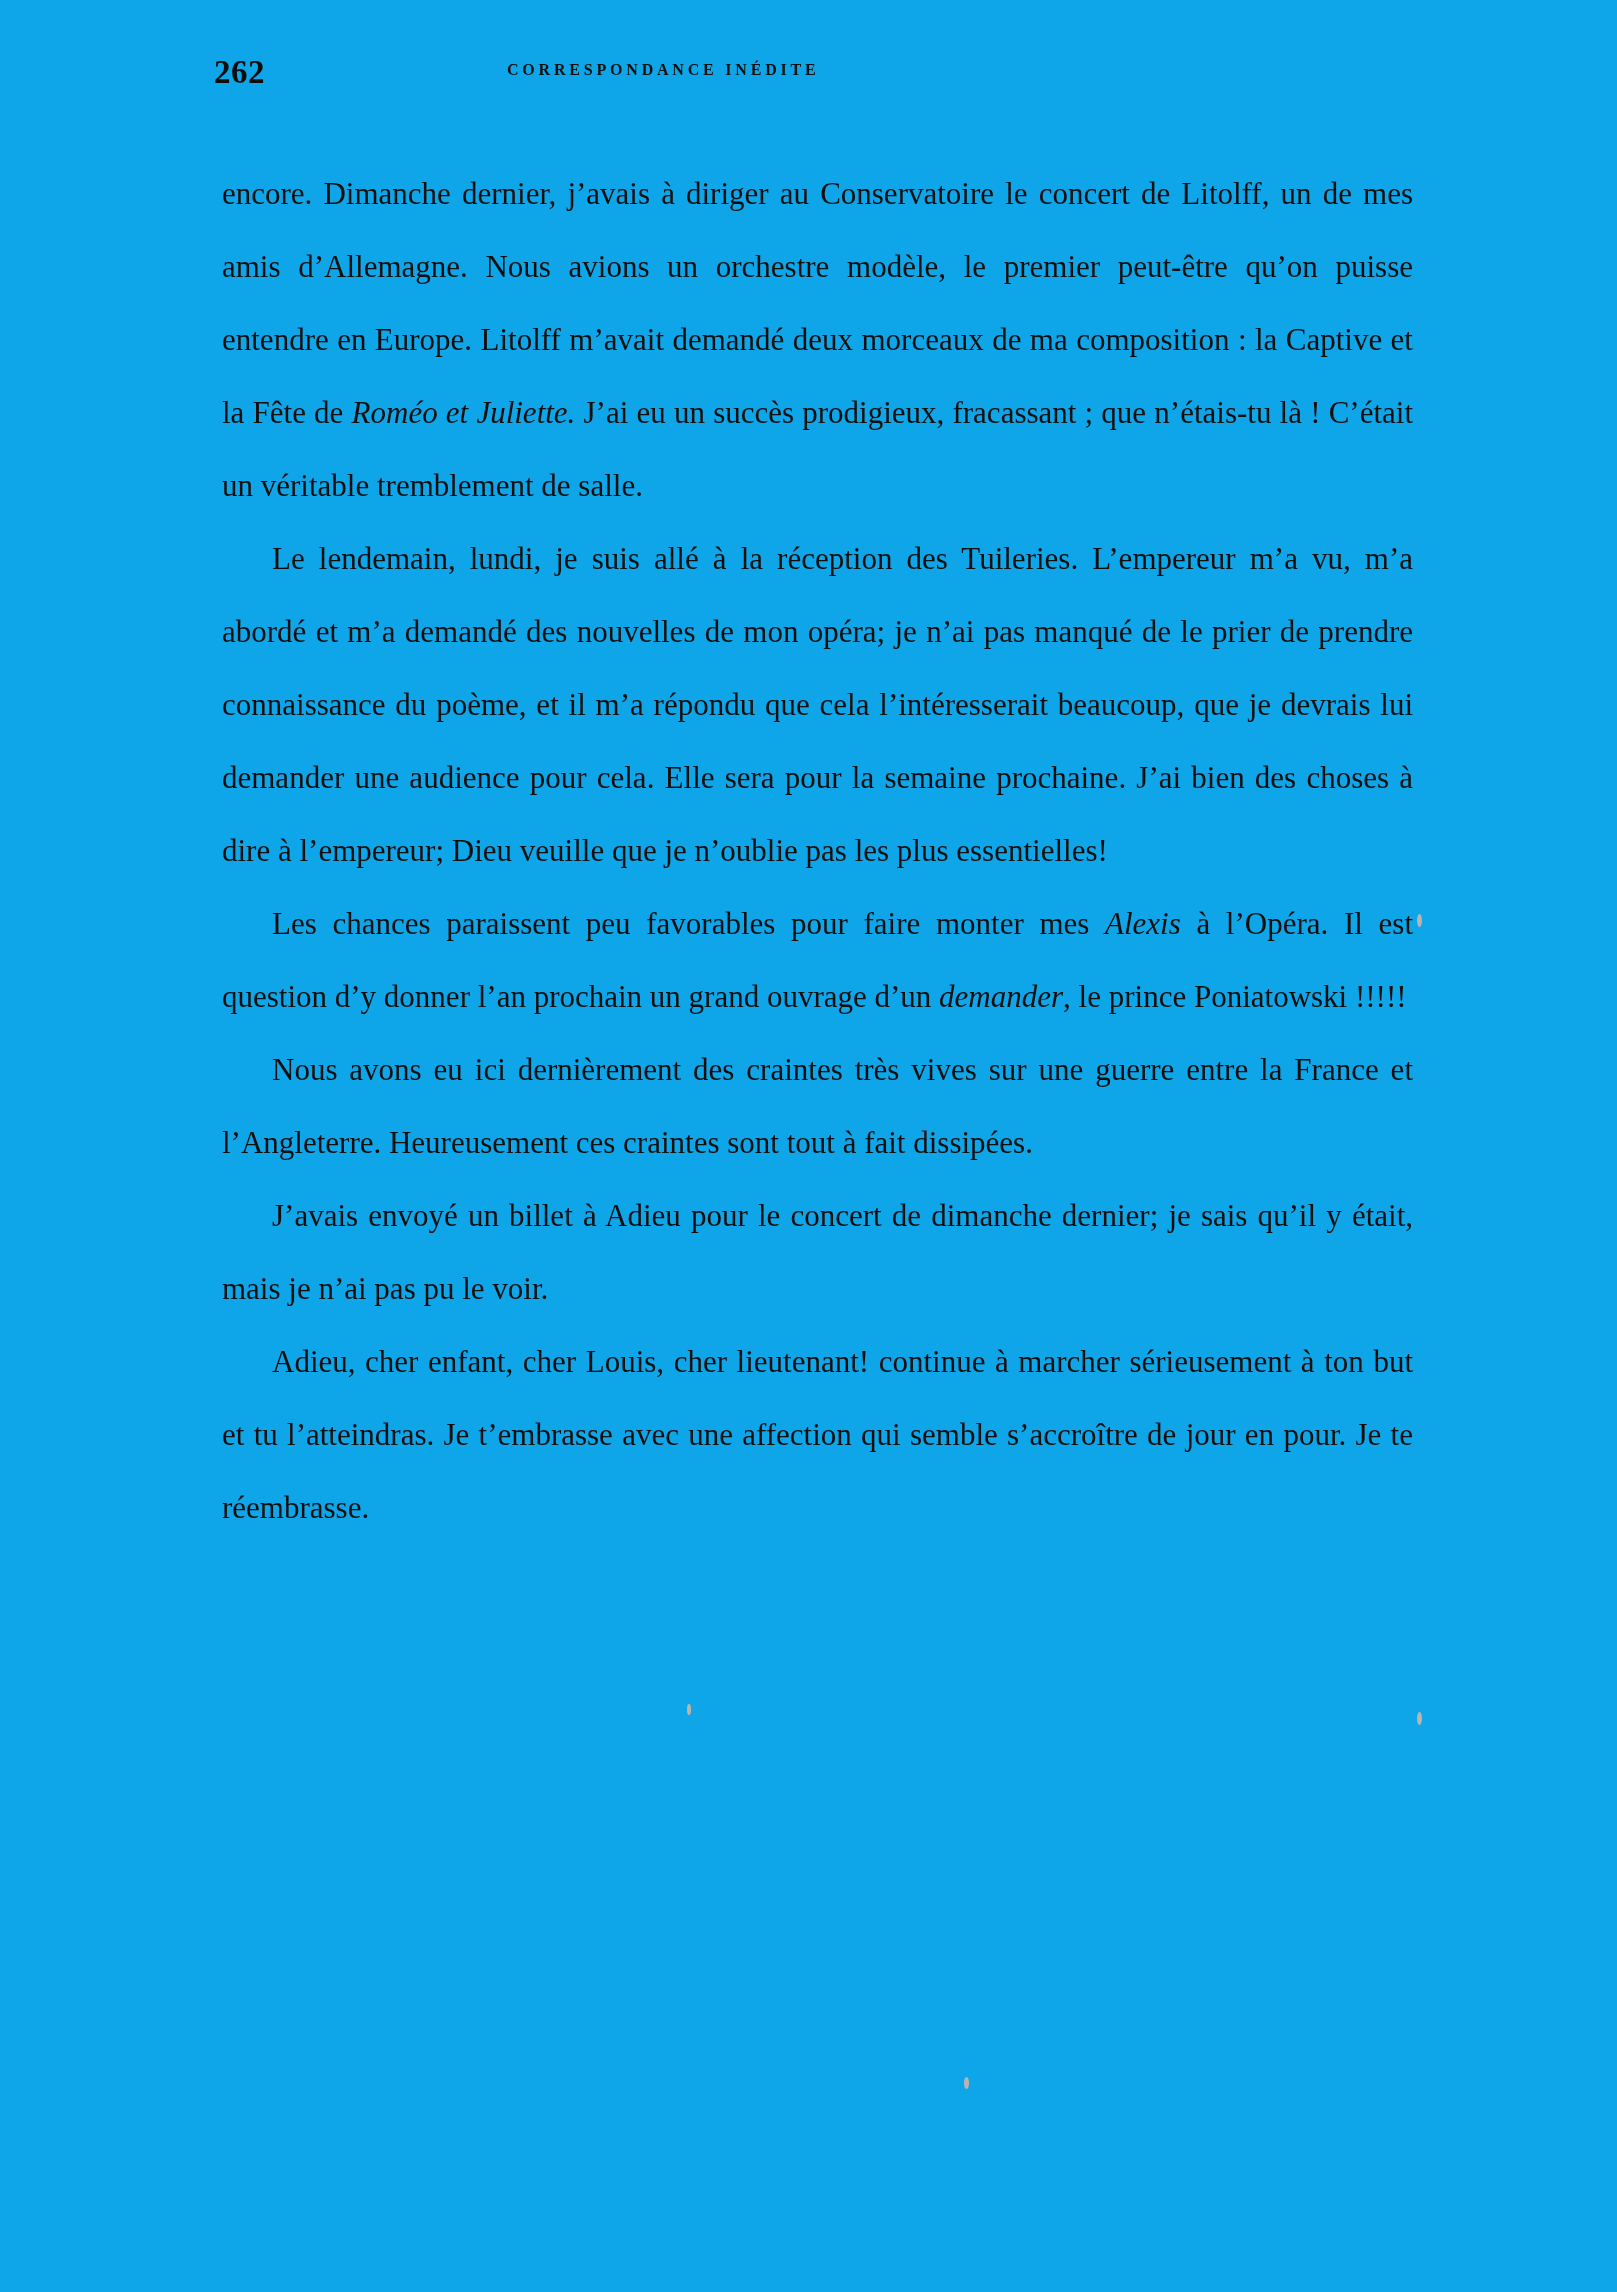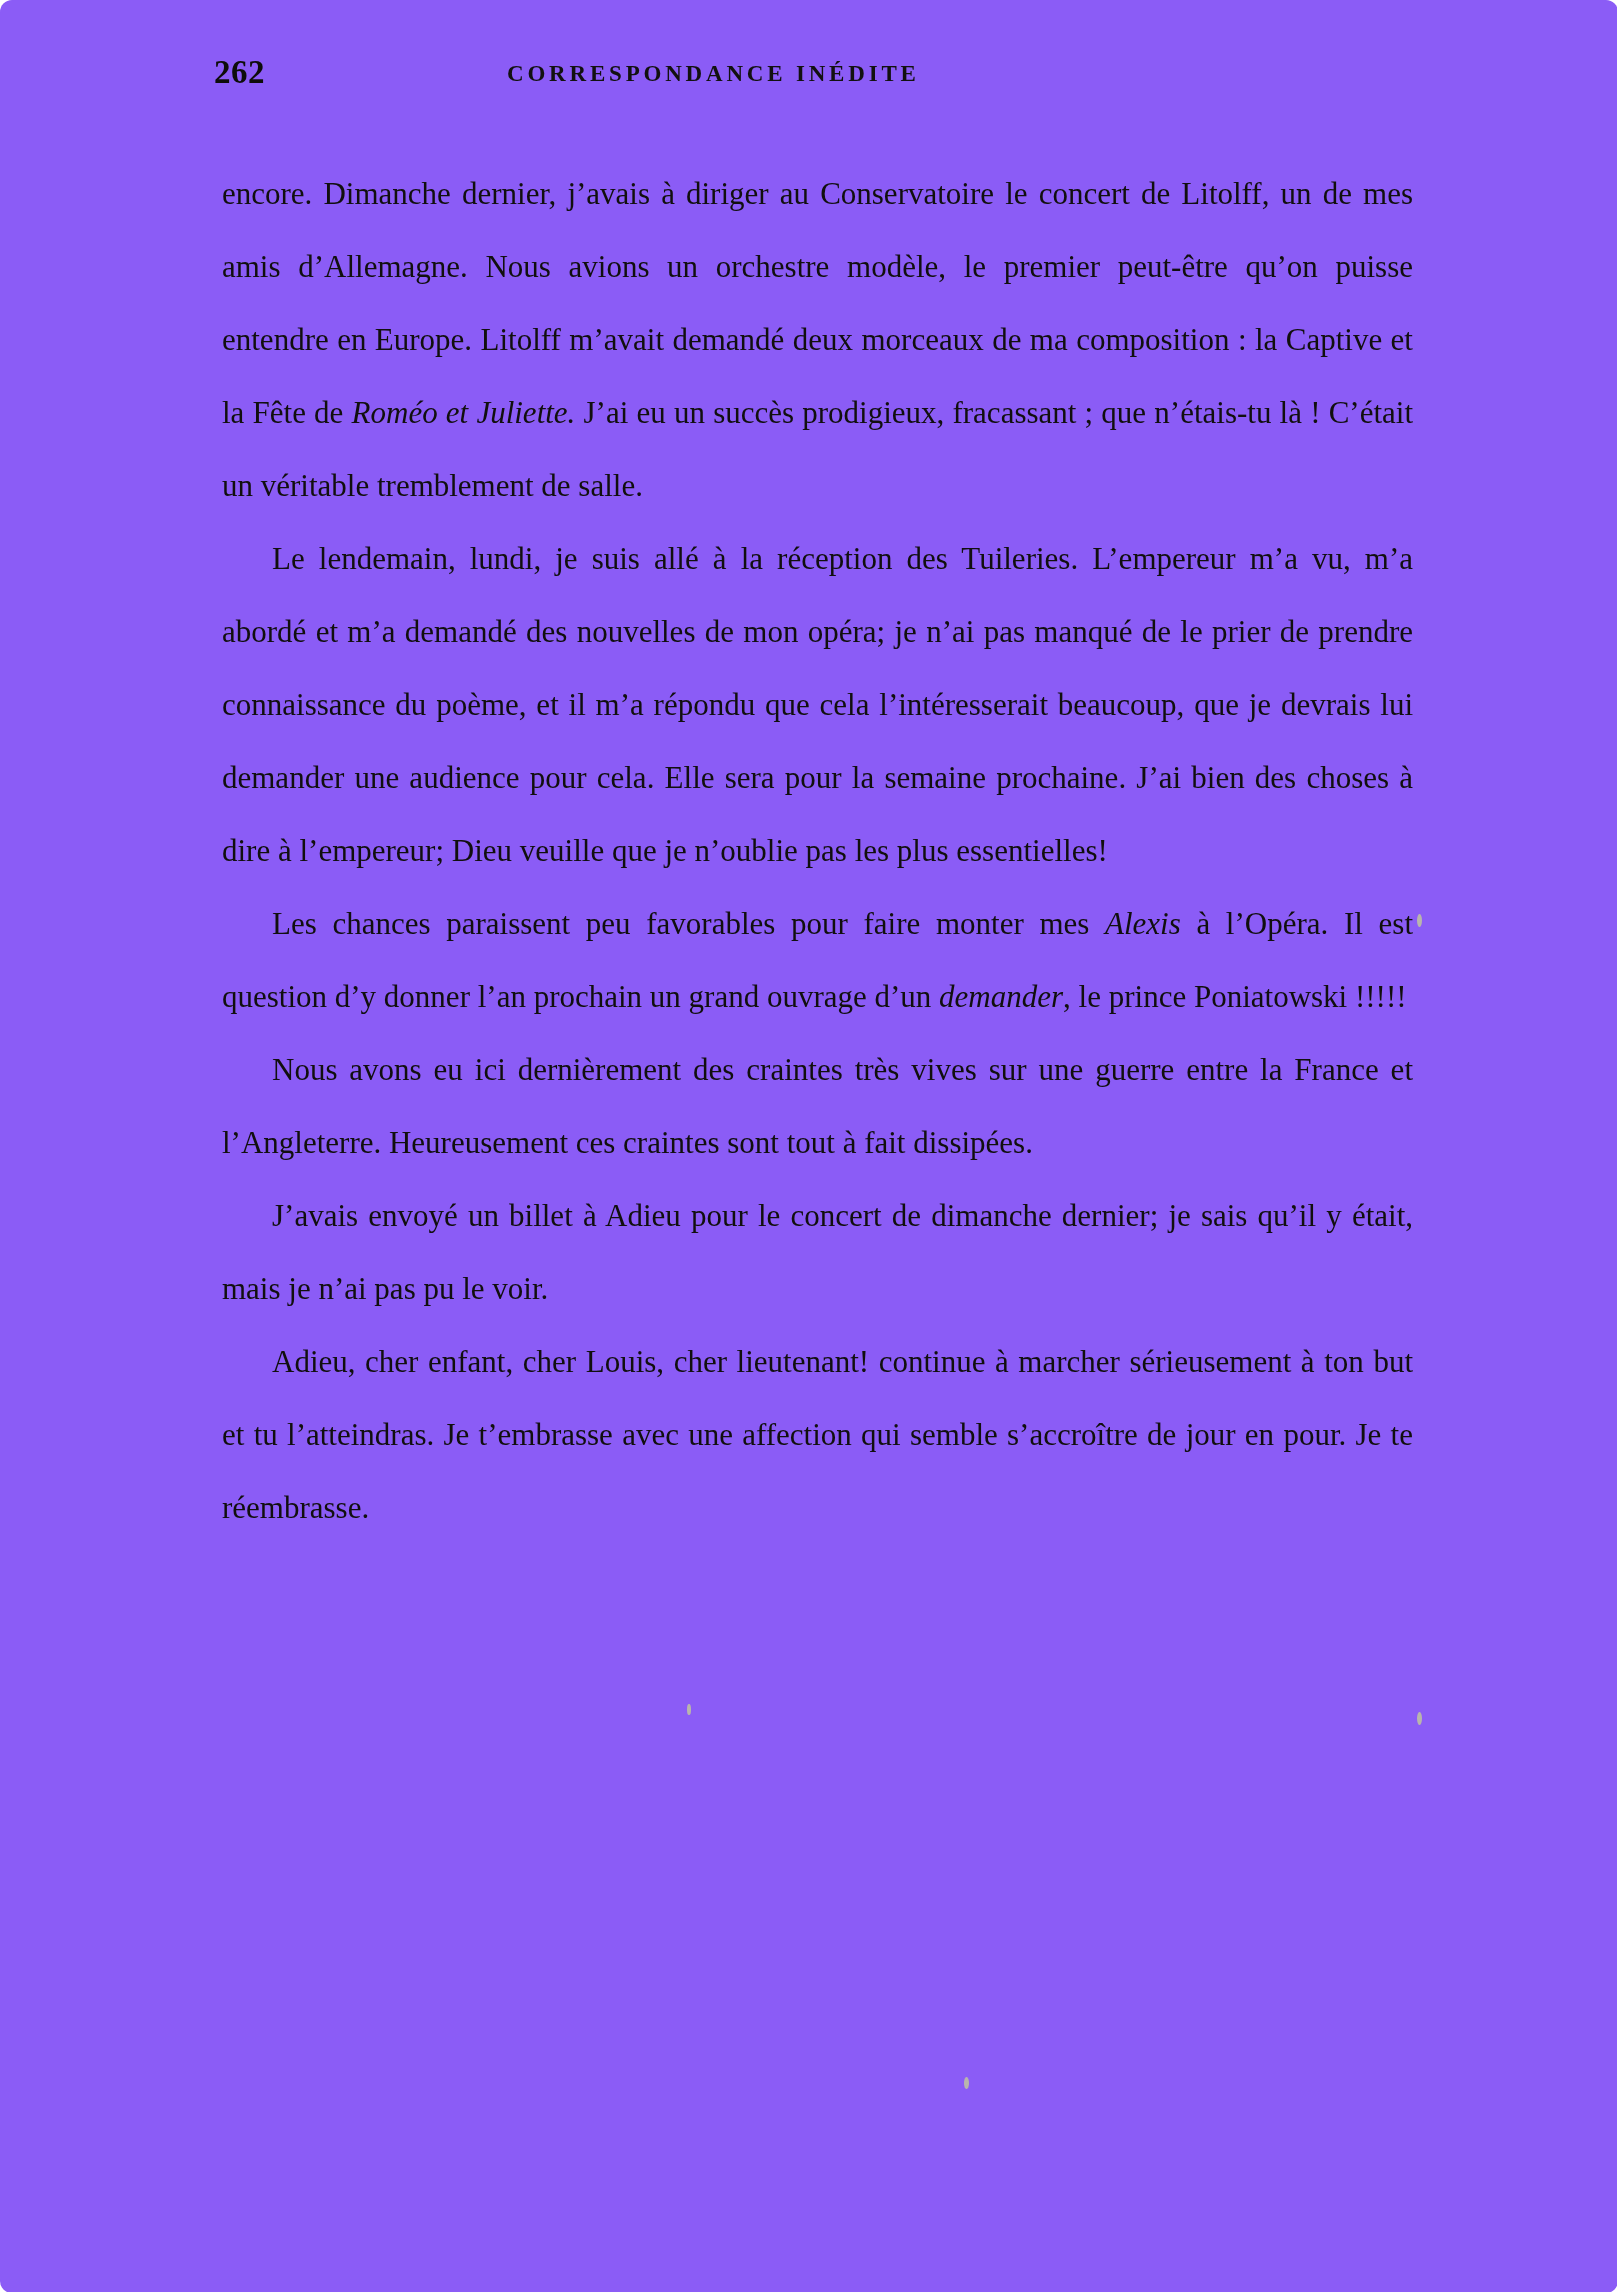--- a/index.html
+++ b/index.html
@@ -13,22 +13,21 @@
     font-family: "Liberation Serif", serif;
     color: #100f0d;
     position: relative;
     overflow: hidden;
   }
   .page {
     position: absolute;
     top: 0; left: 0;
     width: 1618px;
     height: 2293px;
-    background: #8b5cf6;
-    border-radius: 12px;
+    background: #0ea5e9;
   }
   .header {
     position: absolute;
     top: 54px;
     left: 214px;
     width: 1200px;
     height: 42px;
   }
   .folio {
     position: absolute;
@@ -39,21 +38,21 @@
     font-size: 33px;
     letter-spacing: 0.5px;
     color: #0e0d0b;
   }
   .running-title {
     position: absolute;
     left: 293px;
     top: 7.4px;
     font-family: "Liberation Serif", serif;
     font-weight: bold;
-    font-size: 23px;
+    font-size: 16px;
     letter-spacing: 3.8px;
     color: #121110;
     white-space: nowrap;
   }
   .body-text {
     position: absolute;
     top: 157px;
     left: 222px;
     width: 1191px;
   }

